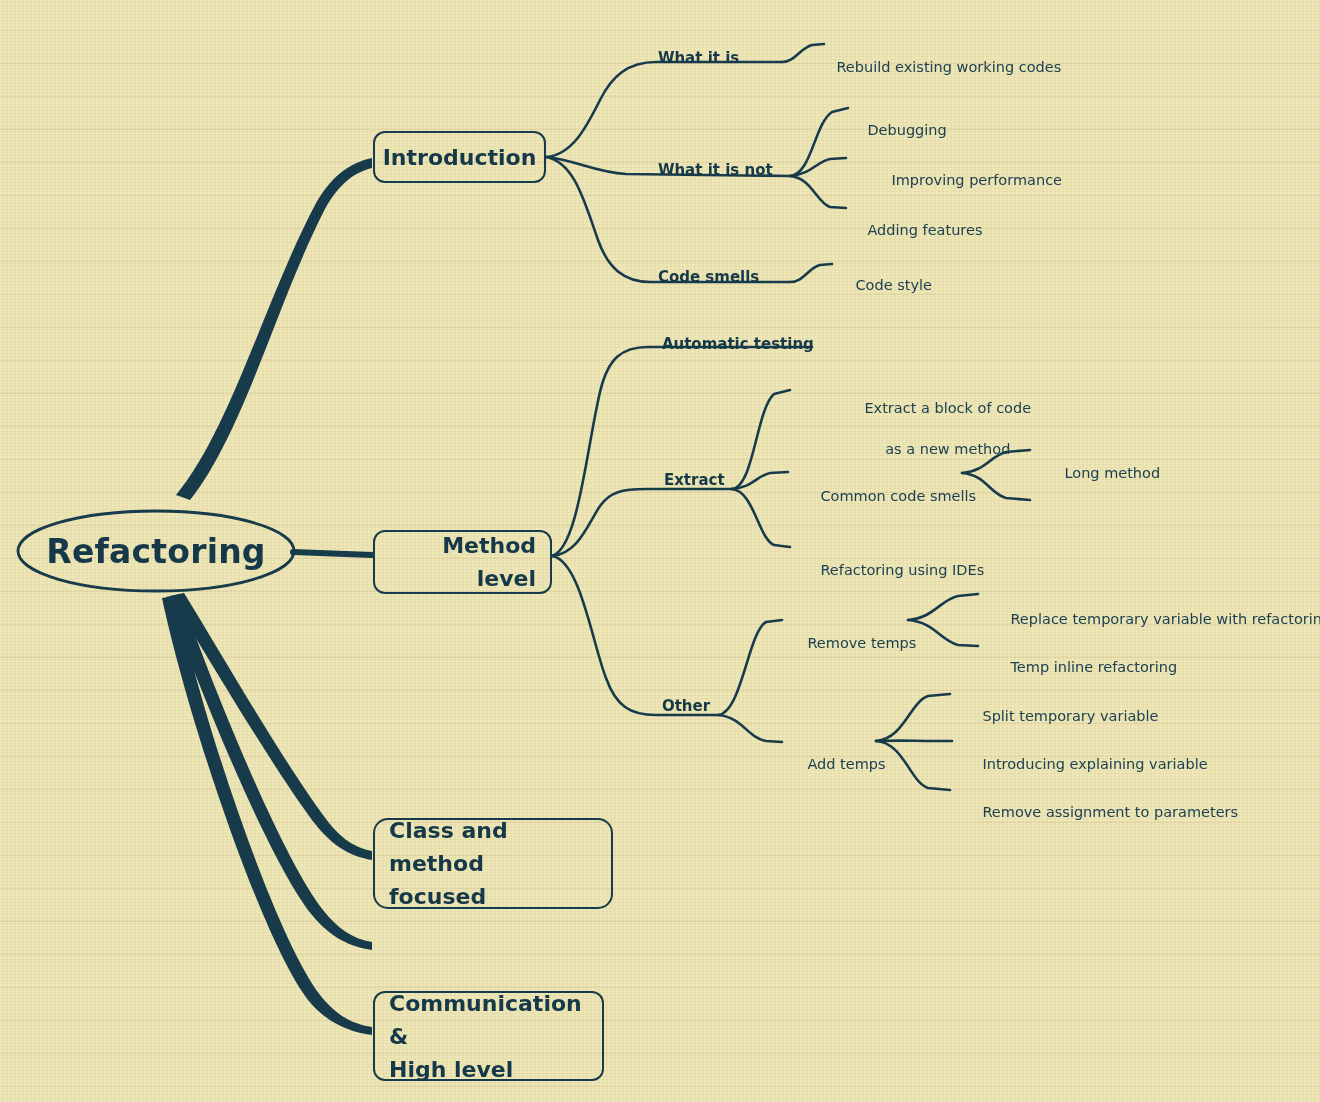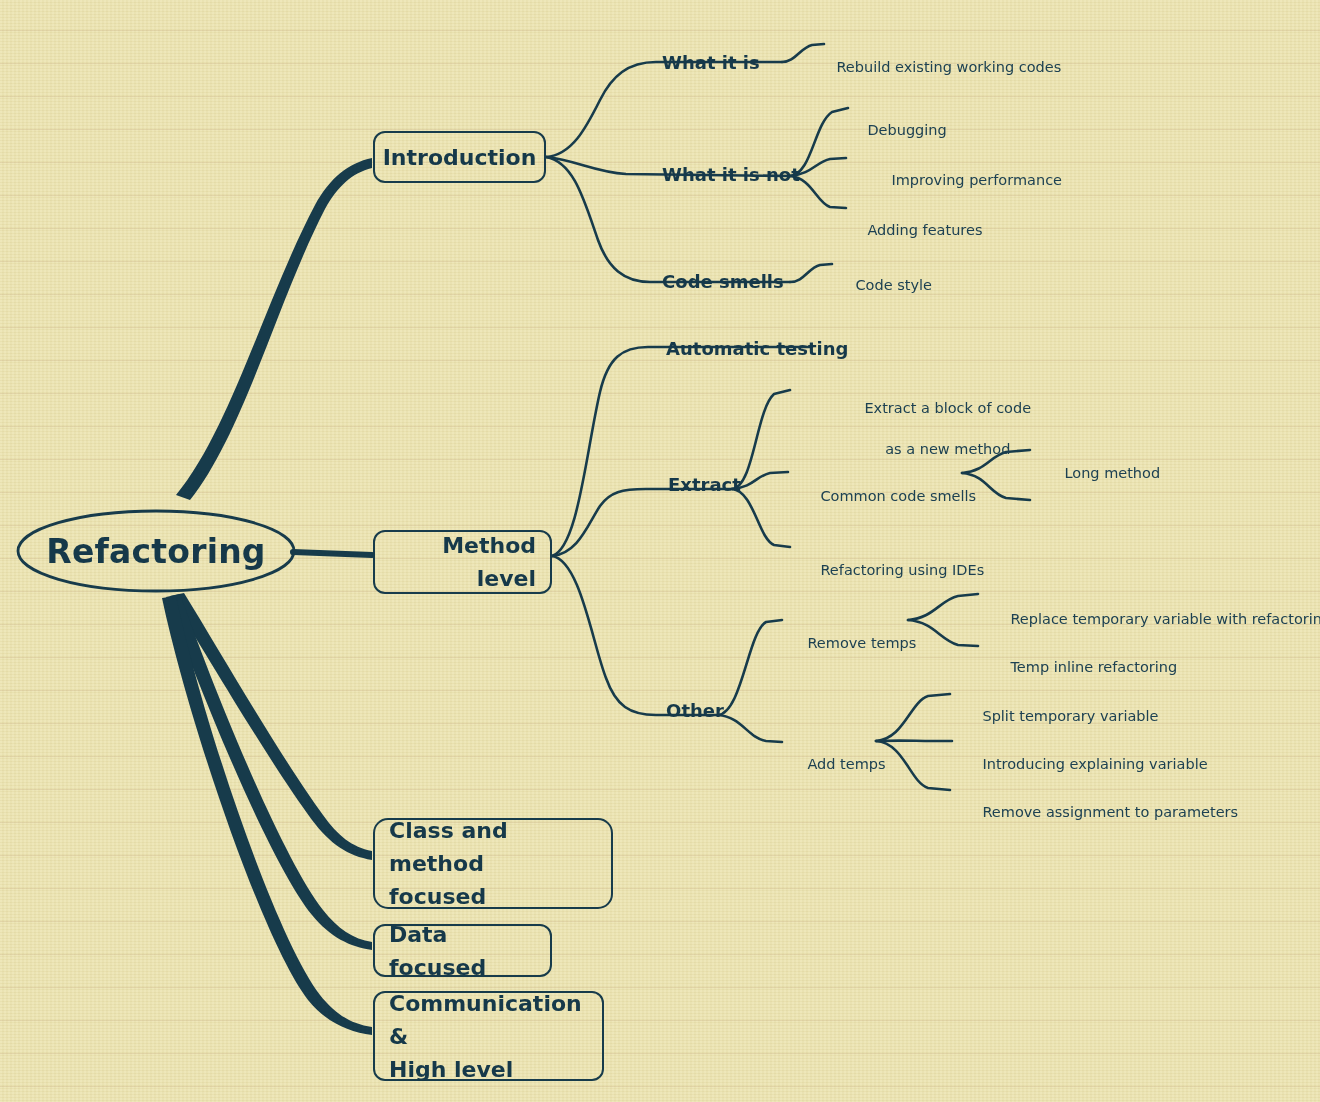--- a/index.html
+++ b/index.html
@@ -65,21 +65,21 @@
     font-weight: 700;
     display: flex;
     align-items: center;
     padding: 20px 14px;
     line-height: 1.5;
   }
   
   .branch-label {
     position: absolute;
     color: #16394a;
-    font-size: 18px;
+    font-size: 15px;
     font-weight: 700;
     white-space: pre;
   }
   
   .leaf-label {
     position: absolute;
     color: #1d4152;
     font-size: 14.5px;
     font-weight: 400;
     white-space: pre;
@@ -228,23 +228,20 @@
 
   <div class="box-node" style="left:373px; top:530px; width:179px; height:64px; justify-content:center;text-align:right;">
     <span>Method level</span>
   </div>
 
   <div class="box-node" style="left:373px; top:818px; width:240px; height:91px; flex-direction:column; align-items:flex-start; justify-content:center;border-radius:15px;">
     <span>Class and method</span>
     <span>focused</span>
   </div>
 
-  <div class="box-node" style="left:373px; top:924px; width:179px; height:53px;">
-    <span>Data focused</span>
-  </div>
 
   <div class="box-node" style="left:373px; top:991px; width:231px; height:90px; flex-direction:column; align-items:flex-start; justify-content:center;">
     <span>Communication &amp;</span>
     <span>High level</span>
   </div>
 
   <div class="branch-label" style="left:637px; top:31px;">
     <span>What it is</span>
   </div>
 

